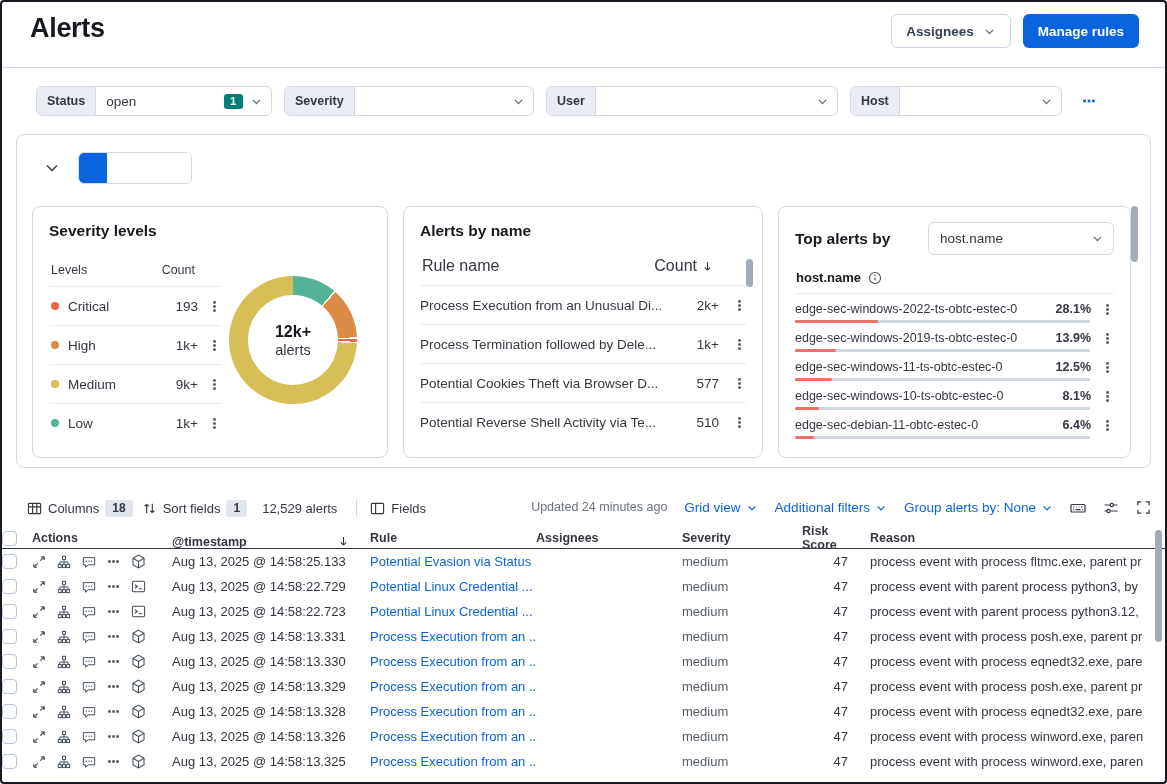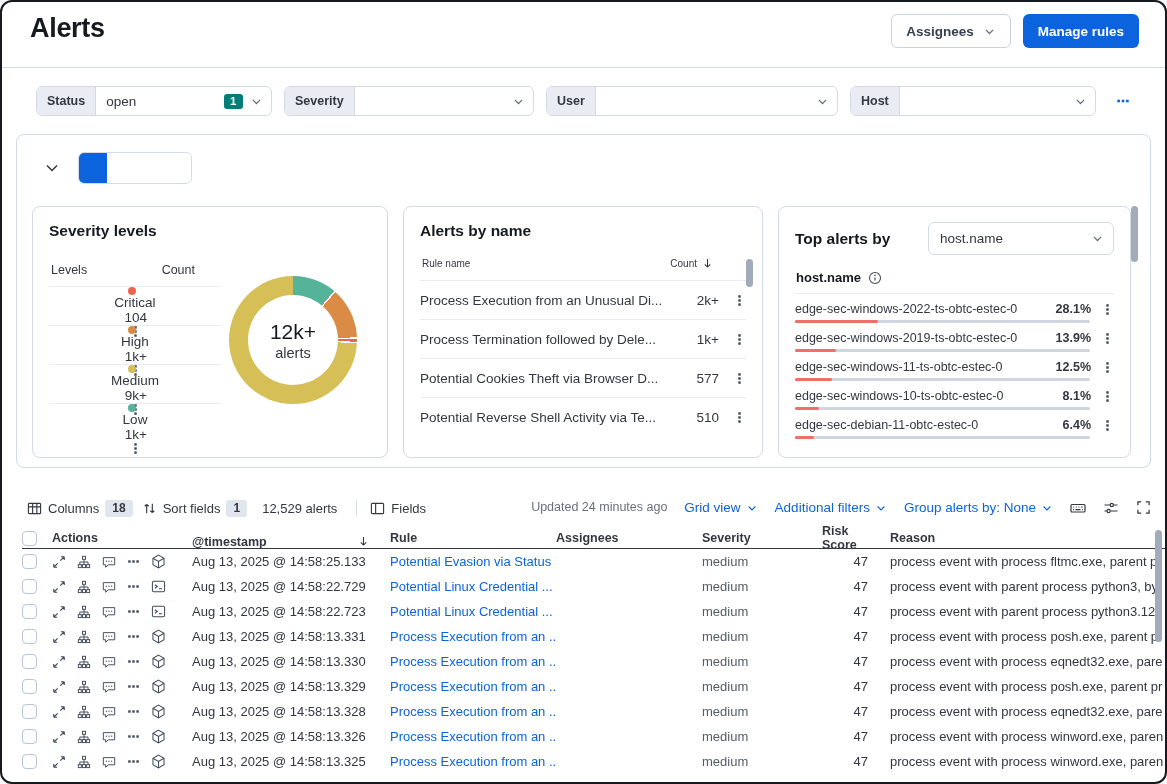--- a/index.html
+++ b/index.html
@@ -1,33 +1,33 @@
 <!DOCTYPE html>
 <html><head>
 <meta charset="utf-8">
 <style>
   html,body{margin:0;padding:0;background:#f5f7fa;}
   body{font-family:"Liberation Sans","DejaVu Sans",sans-serif;color:#343741;}
   .page{position:relative;width:1167px;height:784px;box-sizing:border-box;background:#fff;
-        border:2px solid #16191f;border-radius:12px;overflow:hidden;}
+        border:2px solid #16191f;border-radius:4px;overflow:hidden;}
   
   .app-header{height:66px;box-sizing:border-box;display:flex;justify-content:space-between;
         align-items:flex-start;padding:11px 26px 0 28px;border-bottom:1px solid #d3dae6;}
   .app-header h1{margin:0;font-size:27px;font-weight:800;color:#16191f;letter-spacing:-.3px;}
   .header-actions{display:flex;gap:12px;align-items:center;margin-top:1px;}
   .btn-secondary{height:34px;padding:0 14px;border:1px solid #cbd3e0;border-radius:6px;background:#fff;
         font:600 13.5px "Liberation Sans",sans-serif;color:#38414f;display:inline-flex;align-items:center;gap:9px;cursor:pointer;}
   .btn-primary{height:34px;padding:0 15px;border:none;border-radius:6px;background:#0b64dd;color:#fff;
         font:700 13.5px "Liberation Sans",sans-serif;cursor:pointer;}
   
   .filter-bar{display:flex;align-items:center;gap:12px;margin:18px 14px 0 14px;padding-left:20px;}
   .filter{height:30px;box-sizing:border-box;border:1px solid #d3dae6;border-radius:6px;background:#fff;
         display:flex;align-items:center;overflow:hidden;cursor:pointer;}
   .filter:nth-of-type(1){width:236px}.filter:nth-of-type(2){width:250px}
-  .filter:nth-of-type(3){width:292px}.filter:nth-of-type(4){width:246px}
+  .filter:nth-of-type(3){width:292px}.filter:nth-of-type(4){width:212px}
   .filter-label{background:#e9edf3;height:100%;display:flex;align-items:center;padding:0 10px;
         font-size:12.5px;font-weight:600;color:#343741;border-right:1px solid #d3dae6;}
   .filter-value{flex:1;padding:0 10px;font-size:13.5px;color:#343741;white-space:nowrap;}
   .filter-badge{background:#007e77;color:#fff;font-size:11.5px;font-weight:700;border-radius:3px;
         padding:1.5px 6.5px;margin-right:7px;}
   .chev{display:inline-flex;color:#69707d;}
   .filter .chev{margin-right:8px;}
   .more-filters{color:#0b64dd;display:inline-flex;margin-left:8px;cursor:pointer;}
   
   .summary-box{position:relative;margin:18px 14px 0 14px;height:334px;box-sizing:border-box;
@@ -41,32 +41,32 @@
   .panels{display:flex;gap:15px;margin-top:22px;}
   .panel{box-sizing:border-box;border:1px solid #d3dae6;border-radius:8px;height:252px;
         padding:15px 16px;position:relative;background:#fff;}
   .panel h2{margin:0;font-size:15.5px;font-weight:700;color:#16191f;}
   .panel-severity{width:356px}.panel-names{width:360px}.panel-top{width:353px}
   
   .sev-wrap{display:flex;justify-content:space-between;align-items:flex-start;}
   .sev-table{width:172px;margin-top:23px;}
   .sev-head{display:flex;font-size:12.5px;color:#343741;padding:0 0 9px 2px;}
   .sev-head .h-count{margin-left:auto;margin-right:26px;}
-  .sev-row{display:flex;align-items:center;height:38px;border-top:1px solid #e9edf2;font-size:13.5px;flex-direction:column;}
+  .sev-row{display:flex;align-items:center;height:38px;border-top:1px solid #e9edf2;font-size:13.5px;}
   .sev-dot{width:8px;height:8px;border-radius:50%;margin:0 9px 0 2px;flex:none;}
   .sev-level{flex:1;}
   .sev-count{width:34px;text-align:right;margin-right:10px;}
   .menu-icon{display:inline-flex;color:#404a5a;cursor:pointer;}
   .donut{width:128px;height:128px;border-radius:50%;position:relative;margin:36px 14px 0 0;}
   .donut-hole{position:absolute;inset:19px;border-radius:50%;background:#fff;}
   .donut-center{position:absolute;inset:0;display:flex;flex-direction:column;align-items:center;justify-content:center;}
-  .donut-value{font-size:21px;font-weight:400;color:#16191f;}
+  .donut-value{font-size:16px;font-weight:700;color:#16191f;}
   .donut-label{font-size:14.5px;color:#343741;margin-top:1px;}
   
-  .abn-head{display:flex;align-items:center;margin-top:17px;padding:0 2px 10px 2px;font-size:10px;color:#343741;gap:10px;}
+  .abn-head{display:flex;align-items:center;margin-top:17px;padding:0 2px 10px 2px;font-size:16px;color:#343741;gap:10px;}
   .abn-head .h-count{margin-left:auto;display:flex;align-items:center;gap:4px;margin-right:30px;}
   .abn-row{display:flex;align-items:center;height:38px;border-top:1px solid #e9edf2;font-size:13.5px;}
   .abn-name{flex:1;white-space:nowrap;overflow:hidden;}
   .abn-count{width:36px;text-align:right;margin-right:14px;}
   .panel-scroll{position:absolute;width:7px;border-radius:4px;background:#a2abba;}
   .abn-scroll{right:9px;top:52px;height:28px;}
   
   .top-head{display:flex;justify-content:space-between;align-items:center;}
   .stack-select{width:186px;height:33px;box-sizing:border-box;border:1px solid #d3dae6;border-radius:6px;
         display:flex;align-items:center;justify-content:space-between;padding:0 9px 0 11px;font-size:13.5px;cursor:pointer;}
@@ -88,21 +88,21 @@
   .count-badge{background:#e0e5ee;border-radius:3px;padding:1.5px 7px;font-size:12px;font-weight:600;}
   .alerts-count{margin:0 6px;}
   .vdiv{width:1px;height:16px;background:#d3dae6;margin:0 4px;}
   .tright{display:flex;align-items:flex-start;gap:17px;}
   .updated{color:#69707d;font-size:12.5px;}
   .tlink{display:flex;align-items:center;gap:5px;background:none;border:none;cursor:pointer;
         font:500 13.5px "Liberation Sans",sans-serif;color:#0b64dd;padding:0;}
   .tlink .chev{color:#0b64dd;}
   .ticon{display:inline-flex;color:#343741;cursor:pointer;}
   
-  .alerts-table{margin-top:2px;padding-left:20px;}
+  .alerts-table{margin-top:2px;}
   .t-head,.t-row{display:grid;grid-template-columns:30px 140px 198px 166px 146px 120px 60px 1fr;align-items:center;}
   .t-head{height:24px;border-bottom:1.5px solid #343741;font-size:12.5px;font-weight:700;color:#343741;}
   .h-ts{display:flex;align-items:flex-start;justify-content:space-between;padding-right:20px;margin-top:7px;}
   .t-row{height:25px;font-size:13px;}
   .cb{width:15px;height:15px;box-sizing:border-box;border:1px solid #b9c5d8;border-radius:4px;background:#fff;cursor:pointer;}
   .row-actions{display:flex;align-items:center;gap:11px;color:#404a5a;}
   .row-actions .aicon{display:inline-flex;cursor:pointer;}
   .c-ts{color:#343741;}
   .c-rule{color:#0b64dd;white-space:nowrap;overflow:hidden;cursor:pointer;}
   .c-sev{color:#545c66;}
@@ -205,21 +205,21 @@
         <div class="sev-wrap">
           <div class="sev-table">
             <div class="sev-head">
               <span>Levels</span>
               <span class="h-count">Count</span>
             </div>
             <div id="sev-rows">
                 <div class="sev-row">
     <span class="sev-dot" style="background: rgb(231, 102, 76);"></span>
     <span class="sev-level">Critical</span>
-    <span class="sev-count">104</span>
+    <span class="sev-count">193</span>
     <span class="menu-icon">
       <svg width="13" height="13" viewBox="0 0 16 16">
                       <rect x="6.5" y="1.5" width="3" height="3" fill="currentColor"></rect>
                       <rect x="6.5" y="6.5" width="3" height="3" fill="currentColor"></rect>
                       <rect x="6.5" y="11.5" width="3" height="3" fill="currentColor"></rect>
                     </svg>
     </span>
   </div>
                 <div class="sev-row">
     <span class="sev-dot" style="background: rgb(218, 139, 69);"></span>

